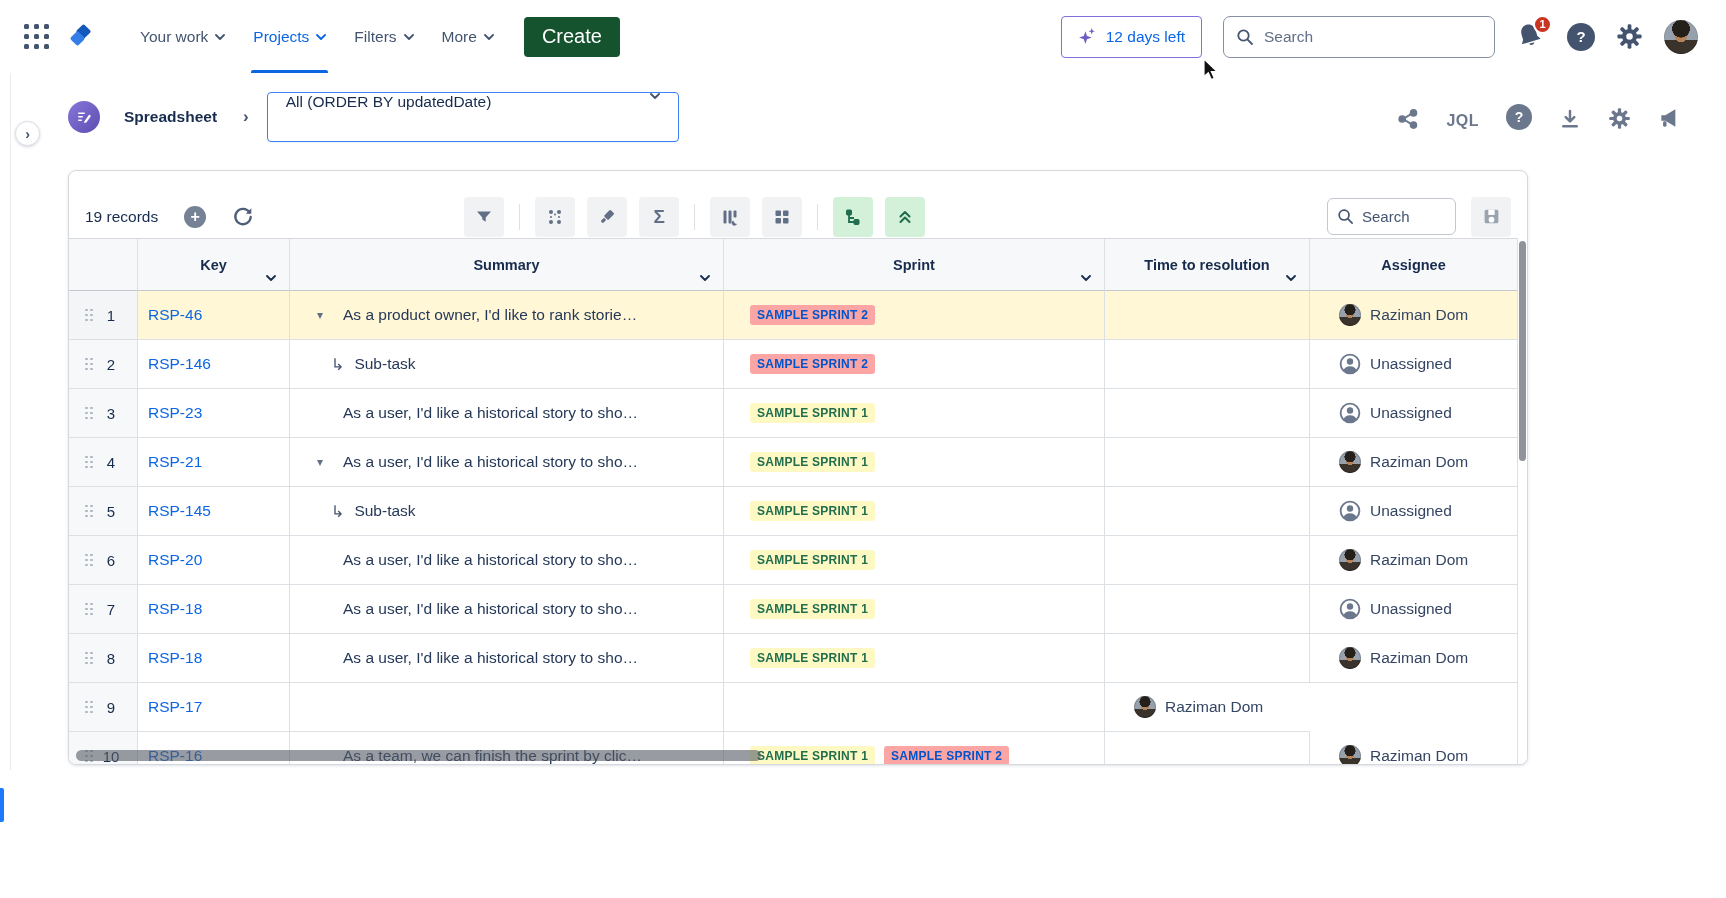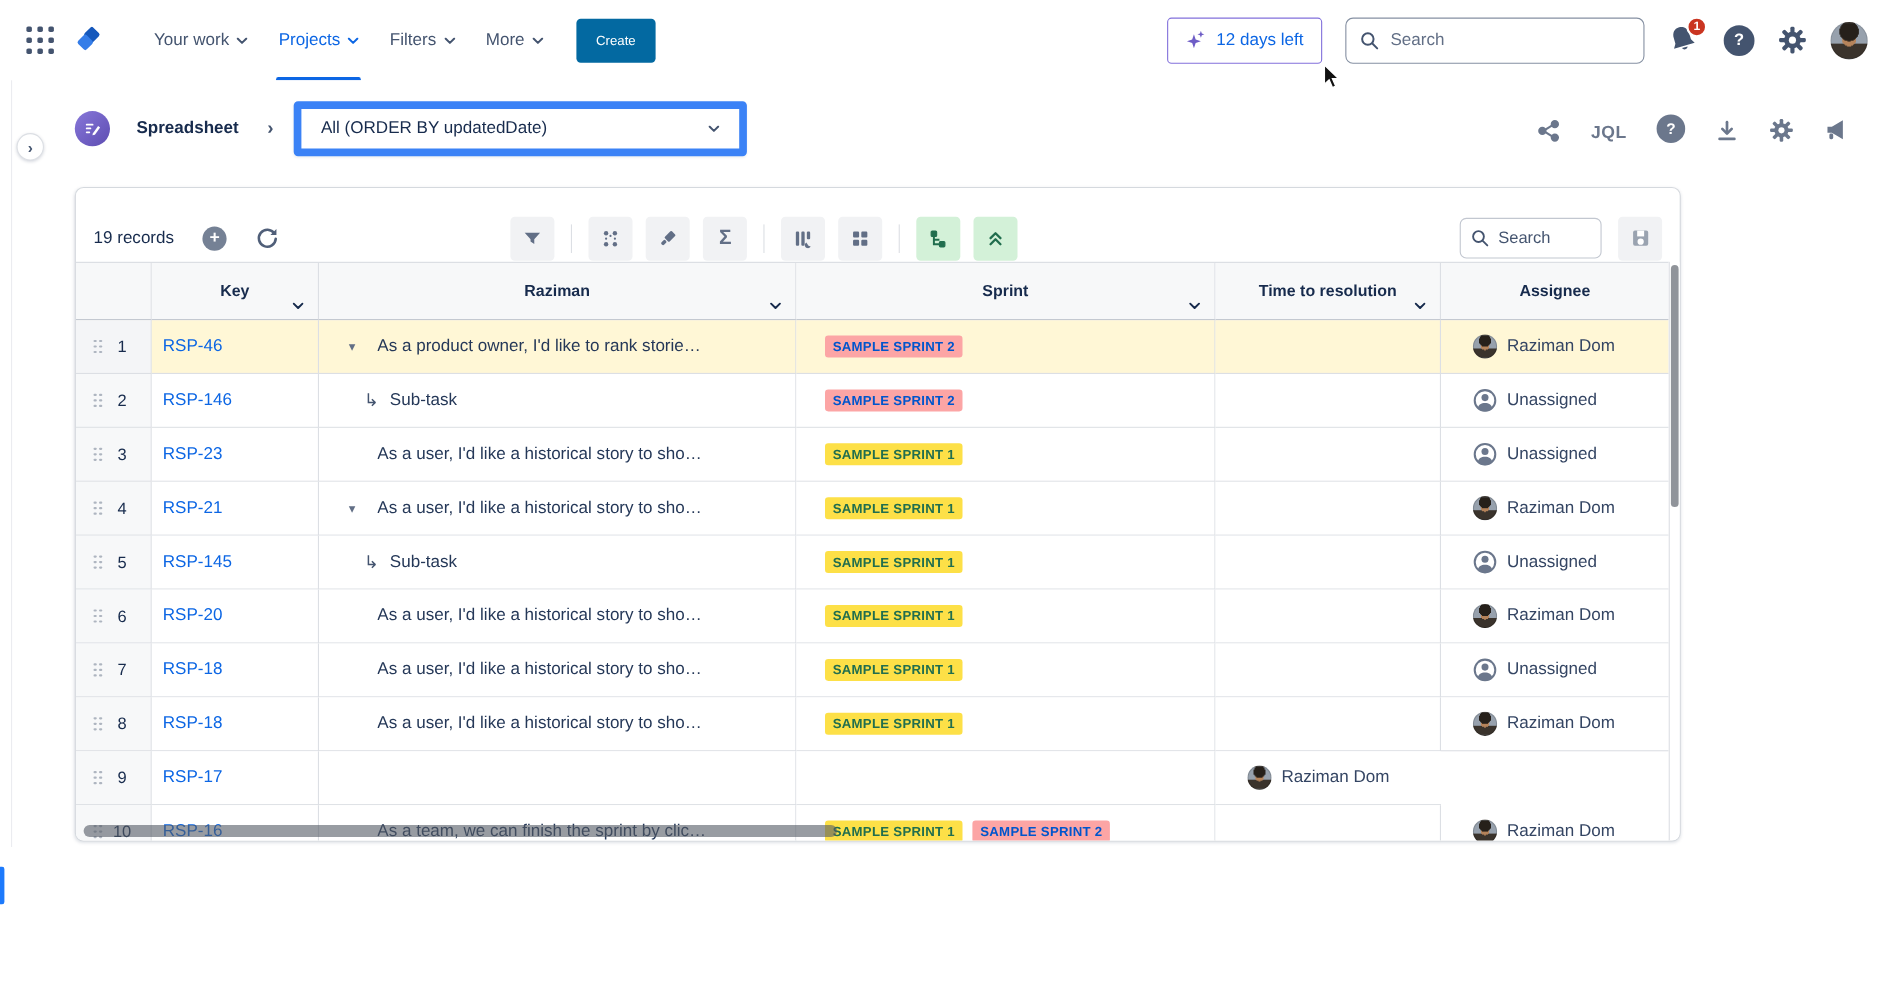--- a/index.html
+++ b/index.html
@@ -10,42 +10,42 @@
   
   .topnav{position:absolute;top:0;left:0;right:4px;height:73px;display:flex;align-items:center;padding:0 24px;background:#fff}
   .appgrid{width:26px;height:26px;display:grid;grid-template-columns:repeat(3,1fr);gap:4px;margin-right:18px;cursor:pointer}
   .appgrid i{width:5px;height:5px;border-radius:1.5px;background:#44546F}
   .jiralogo{margin-right:28px}
   .navitem{position:relative;height:73px;display:flex;align-items:center;gap:7px;padding:0 14px;font-size:15.5px;font-weight:500;color:#44546F;cursor:pointer}
   .navitem.active{color:#0C66E4}
   .navitem.active::after{content:"";position:absolute;left:12px;right:12px;bottom:0;height:3px;background:#0C66E4;border-radius:2px 2px 0 0}
   .chev{width:10px;height:6px}
   .chev polyline{fill:none;stroke:currentColor;stroke-width:1.8;stroke-linecap:round;stroke-linejoin:round}
-  .create-btn{margin-left:16px;height:40px;padding:0 18px;background:#0369a1;color:#fff;border:none;border-radius:4px;font-size:12px;font-weight:500;font-family:inherit;cursor:pointer}
+  .create-btn{margin-left:16px;height:40px;padding:0 18px;background:#14532d;color:#fff;border:none;border-radius:4px;font-size:20px;font-weight:500;font-family:inherit;cursor:pointer}
   .nav-right{margin-left:auto;display:flex;align-items:center;gap:21px}
   .trial-btn{display:flex;align-items:center;gap:9px;height:42px;padding:0 16px;border:1px solid #8270DB;border-radius:4px;background:#fff;color:#0C66E4;font-size:15.5px;font-weight:500;cursor:pointer}
   .searchbox{position:relative;width:272px;height:42px}
   .searchbox input{width:100%;height:100%;border:1px solid #8590A2;border-radius:7px;padding:0 12px 0 40px;font-size:15.5px;font-family:inherit;color:#172B4D;outline:none;background:#fff}
   .searchbox input::placeholder{color:#626F86}
   .searchbox .mag{position:absolute;left:13px;top:12px}
   .bellwrap{position:relative;width:30px;height:30px;cursor:pointer}
   .badge-count{position:absolute;top:-7px;right:-6px;min-width:19px;height:19px;border-radius:10px;background:#CA3521;border:2px solid #fff;color:#fff;font-size:11px;font-weight:700;display:flex;align-items:center;justify-content:center;padding:0 4px}
   .help-circ{width:28px;height:28px;border-radius:50%;background:#44546F;color:#fff;font-size:15px;font-weight:700;display:flex;align-items:center;justify-content:center;cursor:pointer}
   .nav-avatar{width:34px;height:34px;border-radius:50%;cursor:pointer;border:1px solid rgba(0,0,0,.1);
     background:
       radial-gradient(circle at 50% 24%, #26201a 0 30%, rgba(0,0,0,0) 31%),
       radial-gradient(circle at 50% 46%, #b5835a 0 27%, rgba(0,0,0,0) 28%),
       linear-gradient(180deg,#97a1ad 0 58%, #3a332c 58% 100%);}
 
   
   .subheader{position:absolute;top:73px;left:0;right:0;height:88px;display:flex;align-items:center;padding:0 44px 0 68px;background:#fff}
   .proj-icon{width:32px;height:32px;border-radius:50%;background:linear-gradient(135deg,#8777D9,#5E4DB2);display:flex;align-items:center;justify-content:center;margin-right:24px;flex:none}
   .proj-title{font-size:15.5px;font-weight:700;color:#172B4D;margin-right:26px}
   .crumb-chev{color:#44546F;font-size:17px;font-weight:700;margin-right:18px}
-  .filter-dd{display:flex;align-items:center;justify-content:space-between;width:412px;height:50px;border:7px solid #3b82f6;border-radius:4px;background:#fff;padding:0 18px;font-size:15.5px;color:#172B4D;cursor:pointer;box-shadow:0 1px 2px rgba(9,30,66,.06)}
+  .filter-dd{display:flex;align-items:flex-start;justify-content:space-between;width:412px;height:50px;border:1px solid #3b82f6;border-radius:4px;background:#fff;padding:0 18px;font-size:15.5px;color:#172B4D;cursor:pointer;box-shadow:0 1px 2px rgba(9,30,66,.06)}
   .sub-right{margin-left:auto;display:flex;align-items:flex-end;gap:27px;color:#6B778C}
   .jql-label{font-size:16px;font-weight:700;letter-spacing:.5px;color:#6B778C;cursor:pointer}
   .sub-right .icb{cursor:pointer}
   .help-circ.gray{background:#6B778C;width:26px;height:26px;font-size:14px}
 
   
   .rail-line{position:absolute;left:10px;top:73px;width:1px;height:697px;background:#EBECF0}
   .expand-btn{position:absolute;left:15px;top:121px;width:25px;height:25px;border-radius:50%;background:#fff;border:1px solid #DCDFE4;box-shadow:0 1px 3px rgba(9,30,66,.18);display:flex;align-items:center;justify-content:center;font-size:14px;font-weight:700;color:#44546F;cursor:pointer;z-index:5}
   .sidebar-accent{position:absolute;left:0;top:788px;width:4px;height:34px;background:#1D7AFC;border-radius:0 2px 2px 0}
 
@@ -85,21 +85,21 @@
   .c-key{padding-left:10px}
   .keylink{font-size:15.5px;color:#0C66E4;text-decoration:none;cursor:pointer}
   .c-sum{padding-left:27px;font-size:15.5px;color:#253858}
   .caret{color:#626F86;font-size:12px;width:26px;flex:none;cursor:pointer}
   .exp-spacer{width:26px;flex:none}
   .subtask{color:#44546F;font-size:16px;margin:0 10px 0 14px;flex:none}
   .sumtext{white-space:nowrap;overflow:hidden;text-overflow:ellipsis;padding-right:14px}
   .c-spr{padding-left:26px;gap:9px}
   .badge{font-size:12px;font-weight:700;letter-spacing:.25px;padding:3px 7px;border-radius:3px;white-space:nowrap;cursor:pointer}
   .badge.blue{color:#0055CC;background:#fca5a5}
-  .badge.green{color:#216E4E;background:#fde047}
+  .badge.green{color:#216E4E;background:#fef9c3}
   .c-asg{padding-left:29px;gap:9px}
   .avatar{width:22px;height:22px;border-radius:50%;flex:none}
   .avatar.photo{border:0.5px solid rgba(0,0,0,.15);
     background:
       radial-gradient(circle at 50% 24%, #26201a 0 30%, rgba(0,0,0,0) 31%),
       radial-gradient(circle at 50% 46%, #b5835a 0 27%, rgba(0,0,0,0) 28%),
       linear-gradient(180deg,#97a1ad 0 58%, #3a332c 58% 100%)}
   .asgname{font-size:15.5px;color:#344563}
 
   
@@ -358,21 +358,21 @@
   <div class="tablewrap">
     <div class="thead">
       <div class="thc"></div>
       <div class="thc">
         <span>Key</span>
         <svg class="sortchev chev" viewBox="0 0 10 6" style="color:#172B4D">
             <polyline points="1,1 5,5 9,1"></polyline>
           </svg>
       </div>
       <div class="thc">
-        <span>Raziman</span>
+        <span>Summary</span>
         <svg class="sortchev chev" viewBox="0 0 10 6" style="color:#172B4D">
             <polyline points="1,1 5,5 9,1"></polyline>
           </svg>
       </div>
       <div class="thc">
         <span>Sprint</span>
         <svg class="sortchev chev" viewBox="0 0 10 6" style="color:#172B4D">
             <polyline points="1,1 5,5 9,1"></polyline>
           </svg>
       </div>

